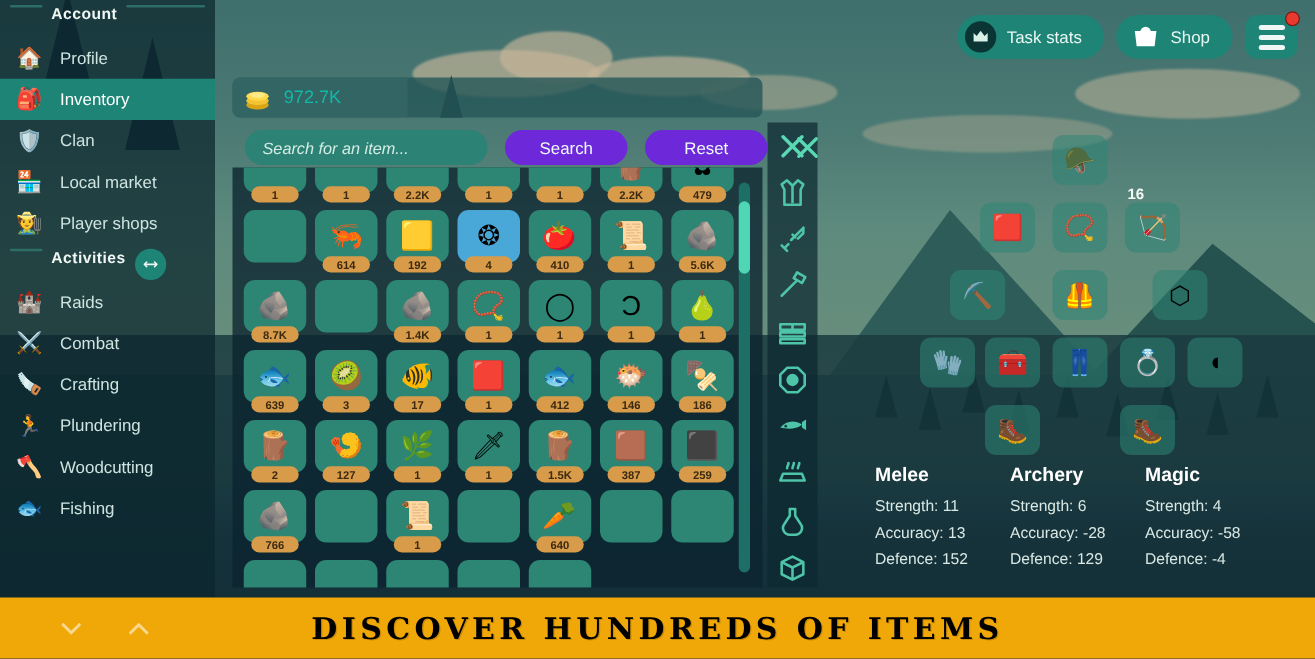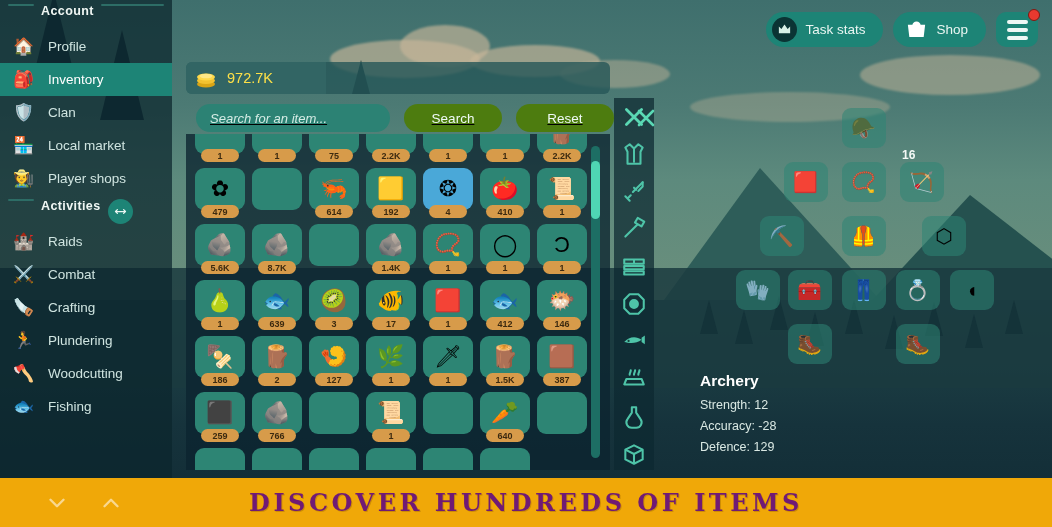--- a/index.html
+++ b/index.html
@@ -101,37 +101,37 @@
   #infobar {
     position:absolute; left:186px; top:62px; width:424px; height:32px;
     background:rgba(38,86,88,.80); border-radius:6px; z-index:25;
     display:flex; align-items:center;
   }
   .coin-seg {
     width:140px; height:100%; background:rgba(52,104,103,.75);
     border-radius:6px 0 0 6px; display:flex; align-items:center; gap:9px; padding-left:8px;
   }
   .coin-ico { width:24px;height:22px; }
-  .coin-amt { color:#fde047; font-size:14.5px; }
+  .coin-amt { color:#14b8a6; font-size:14.5px; }
   .space-txt { flex:1; text-align:center; color:#f2faf7; font-size:13.5px; font-weight:600; padding-right:18px;}
 
   
   #searchrow {
     position:absolute; left:196px; top:104px; z-index:25;
-    display:flex; align-items:center; gap:14px;text-decoration:underline;
+    display:flex; align-items:center; gap:14px;
   }
   .search-input {
     width:194px; height:28px; border:none; outline:none;
     background:#2c8274; border-radius:14px; padding:0 14px;
     color:#e8f6f1; font-size:13px; font-style:italic;
     font-family:"Liberation Sans", sans-serif;
   }
   .search-input::placeholder { color:#d5ece5; font-style:italic; }
   .btn-s {
-    width:98px; height:28px; border-radius:14px; background:#4d7c0f;
+    width:98px; height:28px; border-radius:14px; background:#6d28d9;
     border:none; color:#effaf6; font-size:13.5px; cursor:pointer;
     font-family:"Liberation Sans", sans-serif;
   }
   .x-btn {
     width:28px;height:28px; display:flex;align-items:center;justify-content:center;
     cursor:pointer; margin-left:4px;
   }
 
   
   #gridpanel {
@@ -197,21 +197,21 @@
   .stat-col h3 { color:#ffffff; font-size:15.5px; margin-bottom:8px; font-weight:bold; }
   .stat-col .row { color:#d9e8e3; font-size:12.5px; margin-bottom:7px; }
 
   
   #banner {
     position:absolute; left:0; bottom:0; width:1052px; height:49px;
     background:#f0a808; z-index:60; display:flex; align-items:center;
   }
   #banner .bnr-txt {
     position:absolute; left:0; right:0; text-align:center;
-    color:#701a75; font-size:24px; font-weight:bold; letter-spacing:3.5px;
+    color:#000000; font-size:24px; font-weight:bold; letter-spacing:3.5px;
     font-family:"DejaVu Serif", serif;
     text-shadow:1px 1px 0 rgba(140,90,0,.35);
   }
   .chev {
     position:absolute; width:26px;height:26px; cursor:pointer; opacity:.55;
   }
   .chev svg { width:26px;height:26px; }
 </style>
 </head>
 <body>
@@ -365,24 +365,20 @@
       <div class="cell">
         <div class="tile"></div>
         <div class="badge">1</div>
       </div>
       <div class="cell">
         <div class="tile"></div>
         <div class="badge">1</div>
       </div>
       <div class="cell">
         <div class="tile"></div>
-        <div class="badge">75</div>
-      </div>
-      <div class="cell">
-        <div class="tile"></div>
         <div class="badge">2.2K</div>
       </div>
       <div class="cell">
         <div class="tile"></div>
         <div class="badge">1</div>
       </div>
       <div class="cell">
         <div class="tile"></div>
         <div class="badge">1</div>
       </div>
@@ -654,24 +650,36 @@
     <div class="eq" style="left: 108px; top: 220px;">
       <span>🥾</span>
     </div>
     <div class="eq" style="left: 216px; top: 220px;">
       <span>🥾</span>
     </div>
   </div>
 
 <div id="stats">
     <div class="stat-col">
+      <h3>Melee</h3>
+      <div class="row">Strength: 11</div>
+      <div class="row">Accuracy: 13</div>
+      <div class="row">Defence: 152</div>
+    </div>
+    <div class="stat-col">
       <h3>Archery</h3>
-      <div class="row">Strength: 12</div>
+      <div class="row">Strength: 6</div>
       <div class="row">Accuracy: -28</div>
       <div class="row">Defence: 129</div>
+    </div>
+    <div class="stat-col">
+      <h3>Magic</h3>
+      <div class="row">Strength: 4</div>
+      <div class="row">Accuracy: -58</div>
+      <div class="row">Defence: -4</div>
     </div>
   </div>
 
 <div id="banner">
   <span class="chev" style="left:44px;top:12px;">
     <svg viewBox="0 0 24 24" fill="none" stroke="#ffffff" stroke-width="2.2" stroke-linecap="round" stroke-linejoin="round">
         <path d="M6 9l6 6 6-6"></path>
       </svg>
   </span>
   <span class="chev" style="left:98px;top:12px;">

